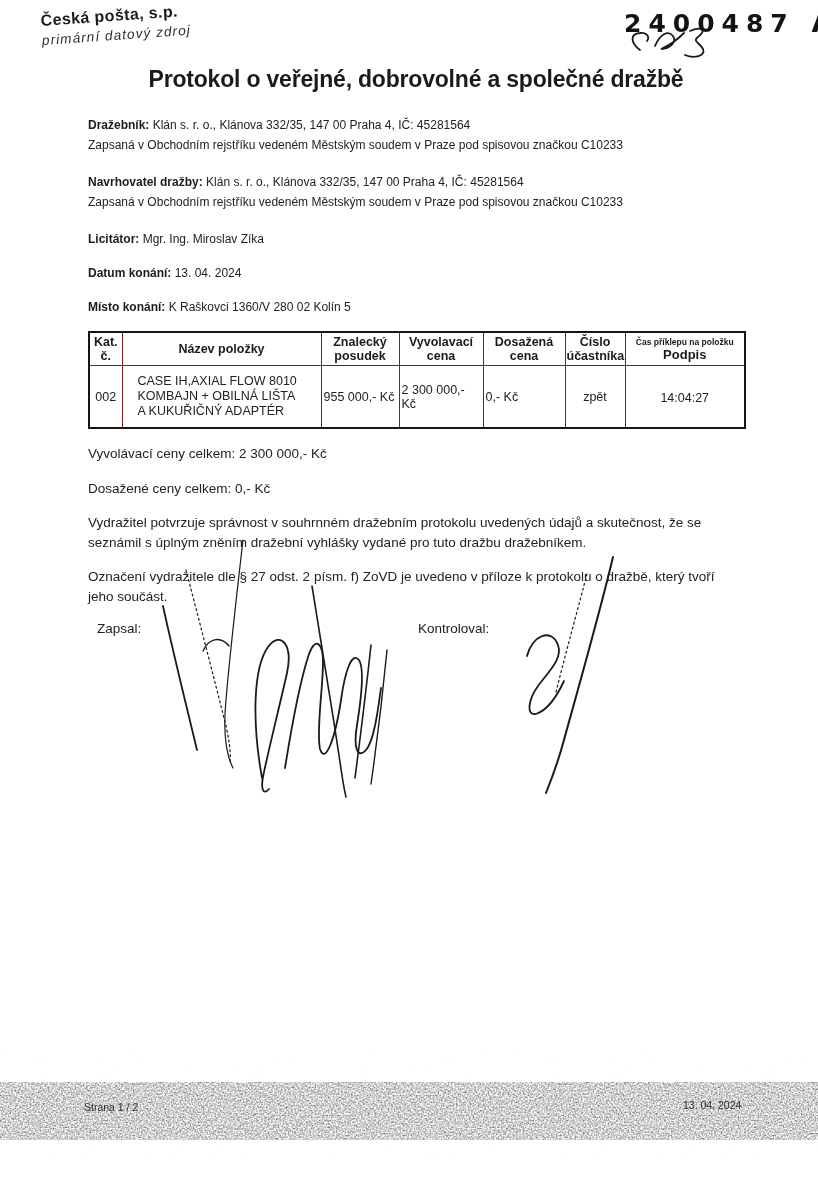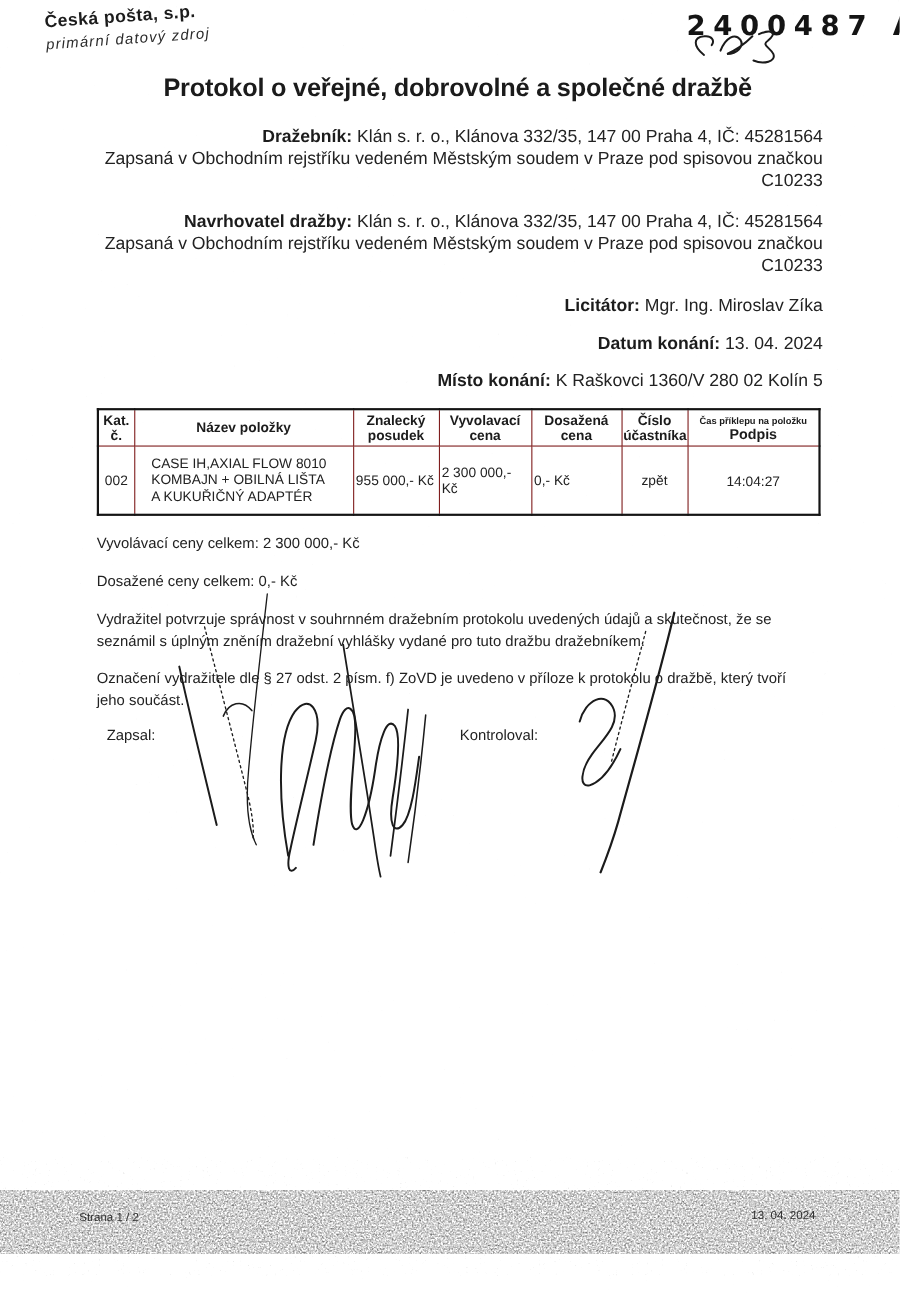--- a/index.html
+++ b/index.html
@@ -13,21 +13,21 @@
   .logo-l2{font-size:13.5px;font-style:italic;margin-top:3px;letter-spacing:1.1px;color:#2b2b2b;}
   
   .stamp{position:absolute;left:592px;top:5px;white-space:nowrap;
     font-family:"DejaVu Sans",sans-serif;font-weight:bold;font-size:25px;letter-spacing:7px;color:#141414;margin-left:32px;}
   .stamp-suffix{font-size:29px;letter-spacing:0;margin-left:1px;}
   .stamp-scribble{position:absolute;left:600px;top:24px;pointer-events:none;}
   
   .content{position:absolute;left:88px;top:66px;width:660px;}
   .title{font-size:23px;font-weight:bold;text-align:center;margin:0;color:#1b1b1b;letter-spacing:-.2px;width:656px;}
   .fields{margin-top:22px;}
-  .field{font-size:16px;line-height:20px;margin-bottom:17px;color:#222;text-align:right;}
+  .field{font-size:12px;line-height:20px;margin-bottom:17px;color:#222;}
   .field.single{margin-bottom:14px;}
   .field .lbl{font-weight:bold;color:#1c1c1c;}
   .field .line2:empty{display:none;}
   .field .line2{display:block;}
   
   table.auction{border-collapse:collapse;table-layout:fixed;width:656px;margin-top:12px;border:2px solid #141414;}
   table.auction th,table.auction td{border:1px solid #7f1d1d;overflow:hidden;}
   table.auction th{font-size:12.5px;line-height:14px;font-weight:bold;text-align:center;padding:2px 1px;height:28px;color:#1b1b1b;}
   .cas-small{display:block;font-size:8.5px;line-height:10px;font-weight:bold;}
   .podpis-main{display:block;font-size:13px;line-height:15px;}
@@ -39,21 +39,21 @@
   td.c-cas{vertical-align:top;text-align:center;font-size:9px;padding-top:3px;}
   
   .total{font-size:13.5px;margin-top:15px;line-height:20px;}
   .para{font-size:13.5px;line-height:20px;margin-top:14px;width:652px;}
   
   .sigrow{position:relative;height:20px;margin-top:14px;font-size:13.5px;color:#222;}
   .sig-zapsal{position:absolute;left:9px;}
   .sig-kontroloval{position:absolute;left:330px;}
   
   .overlay{position:absolute;left:0;top:0;pointer-events:none;}
-  .footer-page{position:absolute;left:72px;top:1101px;font-size:10.5px;color:#2e2e2e;}
+  .footer-page{position:absolute;left:84px;top:1101px;font-size:10.5px;color:#2e2e2e;}
   .footer-date{position:absolute;left:683px;top:1099px;font-size:10.5px;color:#2e2e2e;}
 </style>
 </head>
 <body>
 
 <div class="page">
 
   <div class="logo">
     <div class="logo-l1">Česká pošta, s.p.</div>
     <div class="logo-l2">primární datový zdroj</div>

